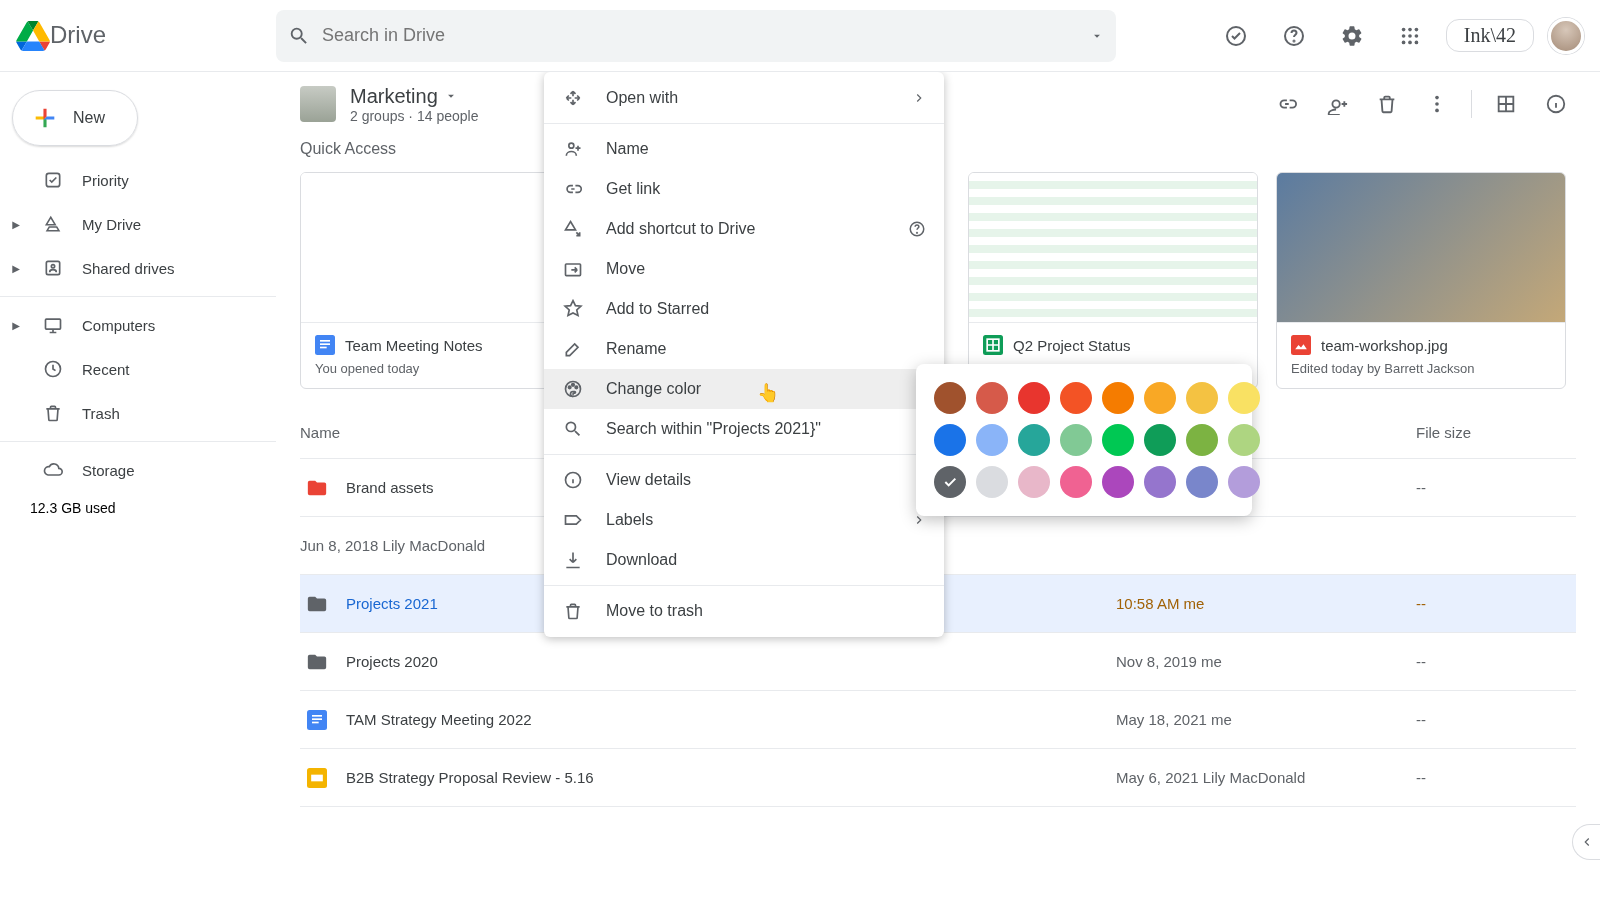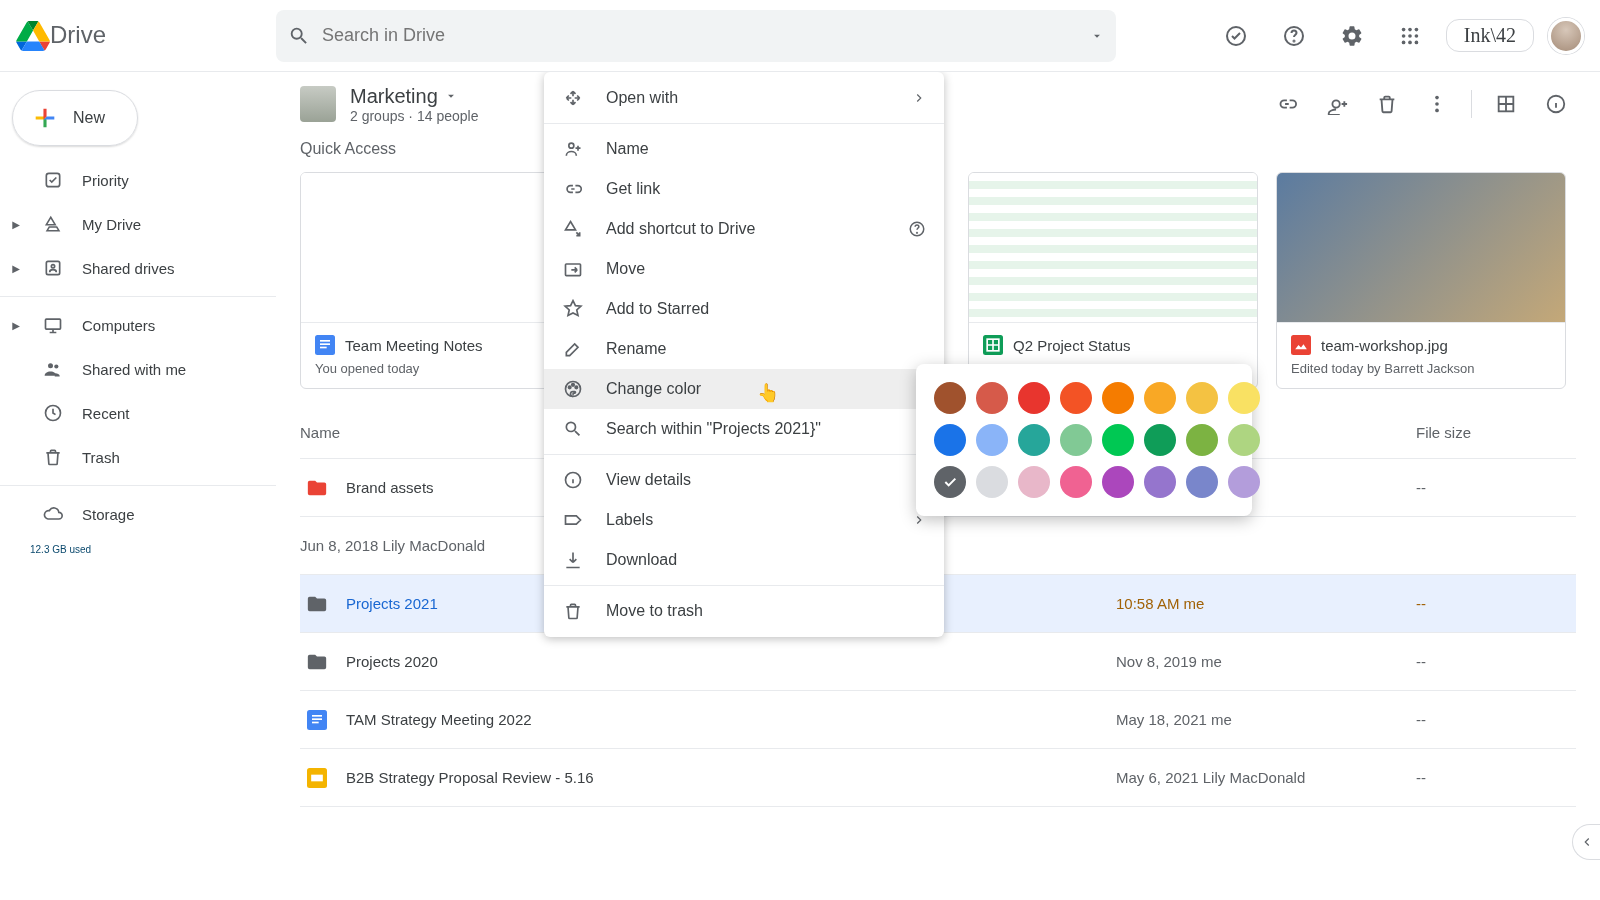--- a/index.html
+++ b/index.html
@@ -14,21 +14,21 @@
   .ink42 { border:1px solid #dadce0; border-radius:13px; padding:4px 17px; font-family: cursive; font-size:20px; }
   .avatar { width:36px; height:36px; border-radius:50%; background: radial-gradient(circle at 50% 30%, #d7c7b9, #a58c78); border:3px solid #fff; box-shadow:0 0 0 1px #dadce0; }
 
   .body { display:flex; height:calc(100% - 72px); }
   .sidebar { width:276px; padding-top:10px; }
   .new-btn { margin:8px 0 12px 12px; width:126px; height:56px; border:1px solid #dadce0; border-radius:28px; box-shadow:0 1px 2px rgba(0,0,0,0.15); display:flex; align-items:center; gap:14px; padding:4px 18px; font-size:16px; font-weight:500; color:#3c4043; }
   .nav-item { height:44px; display:flex; align-items:center; padding-left:8px; gap:18px; border-radius:0 22px 22px 0; font-size:15px; color:#3c4043; }
   .nav-item .tri { width:16px; text-align:center; font-size:10px; color:#5f6368; }
   .nav-item .ico { width:22px; display:flex; justify-content:center; }
   .nav-divider { border-top:1px solid #e8eaed; margin:6px 0; }
-  .storage-used { padding:8px 0 0 30px; font-size:10px; color:#0c4a6e; }
+  .storage-used { padding:8px 0 0 30px; font-size:14px; color:#000000; }
 
   .main { flex:1; position:relative; padding:0 24px; overflow:hidden; }
   .crumb-row { display:flex; align-items:center; height:64px; gap:14px; }
   .crumb-thumb { width:36px; height:36px; background:linear-gradient(#c7cbc4,#9aa296); border-radius:4px; }
   .crumb-title { font-size:20px; color:#3c4043; display:flex; align-items:center; gap:6px; }
   .crumb-sub { font-size:14px; color:#5f6368; }
   .crumb-actions { margin-left:auto; display:flex; align-items:center; gap:10px; color:#5f6368; }
   .crumb-actions .ico-btn { width:40px; height:40px; display:flex; align-items:center; justify-content:center; }
   .crumb-sep { width:1px; height:28px; background:#dadce0; margin:0 4px; }
 
@@ -184,31 +184,20 @@
             <svg width="20" height="20" viewBox="0 0 24 24" fill="none" stroke="#5f6368" stroke-width="2">
               <rect x="3" y="5" width="18" height="12" rx="1"></rect>
               <path d="M8 21h8m-4-4v4"></path>
             </svg>
           </span>
           <span>Computers</span>
         </div>
         <div class="nav-item">
           <span class="tri"></span>
           <span class="ico">
-            <svg width="20" height="20" viewBox="0 0 24 24" fill="#5f6368">
-              <circle cx="9" cy="8" r="3"></circle>
-              <circle cx="16" cy="9" r="2.5"></circle>
-              <path d="M2 20c0-3 3-5 7-5s7 2 7 5zm13-3c2 0 5 1 5 3v1h-6"></path>
-            </svg>
-          </span>
-          <span>Shared with me</span>
-        </div>
-        <div class="nav-item">
-          <span class="tri"></span>
-          <span class="ico">
             <svg width="20" height="20" viewBox="0 0 24 24" fill="none" stroke="#5f6368" stroke-width="2">
               <circle cx="12" cy="12" r="9"></circle>
               <path d="M12 7v5l3 2"></path>
             </svg>
           </span>
           <span>Recent</span>
         </div>
         <div class="nav-item">
           <span class="tri"></span>
           <span class="ico">

